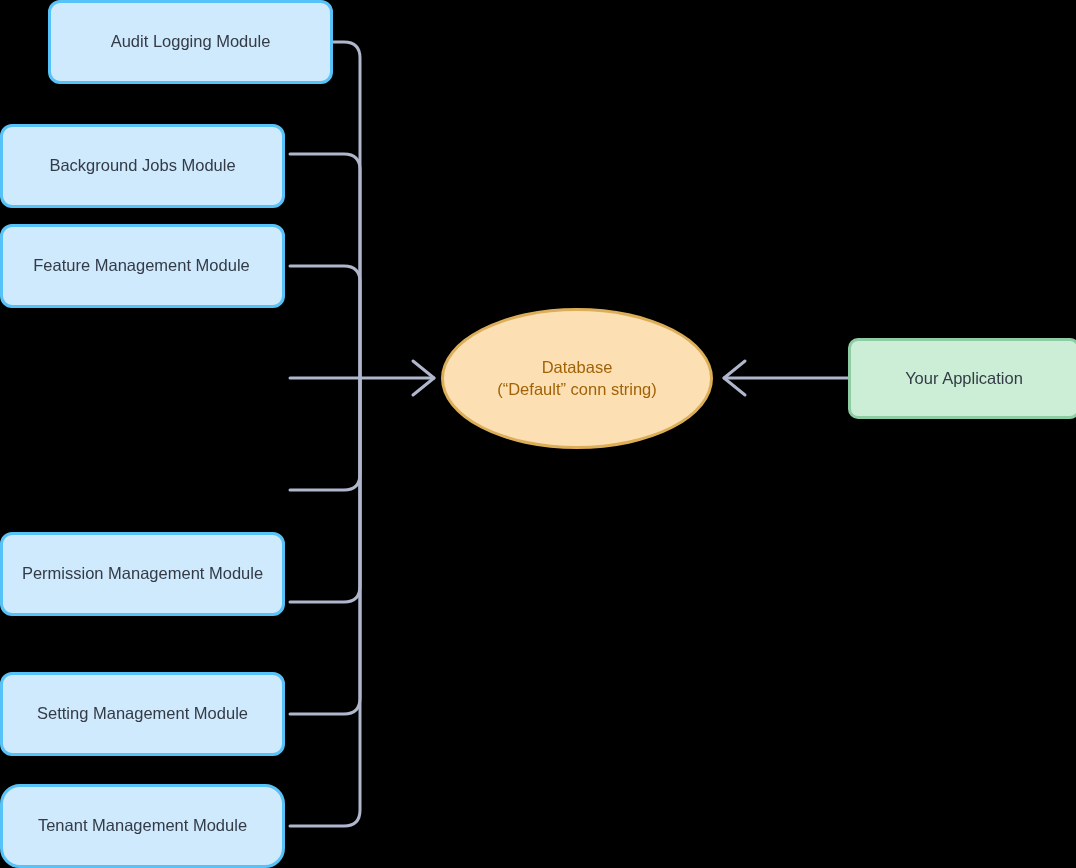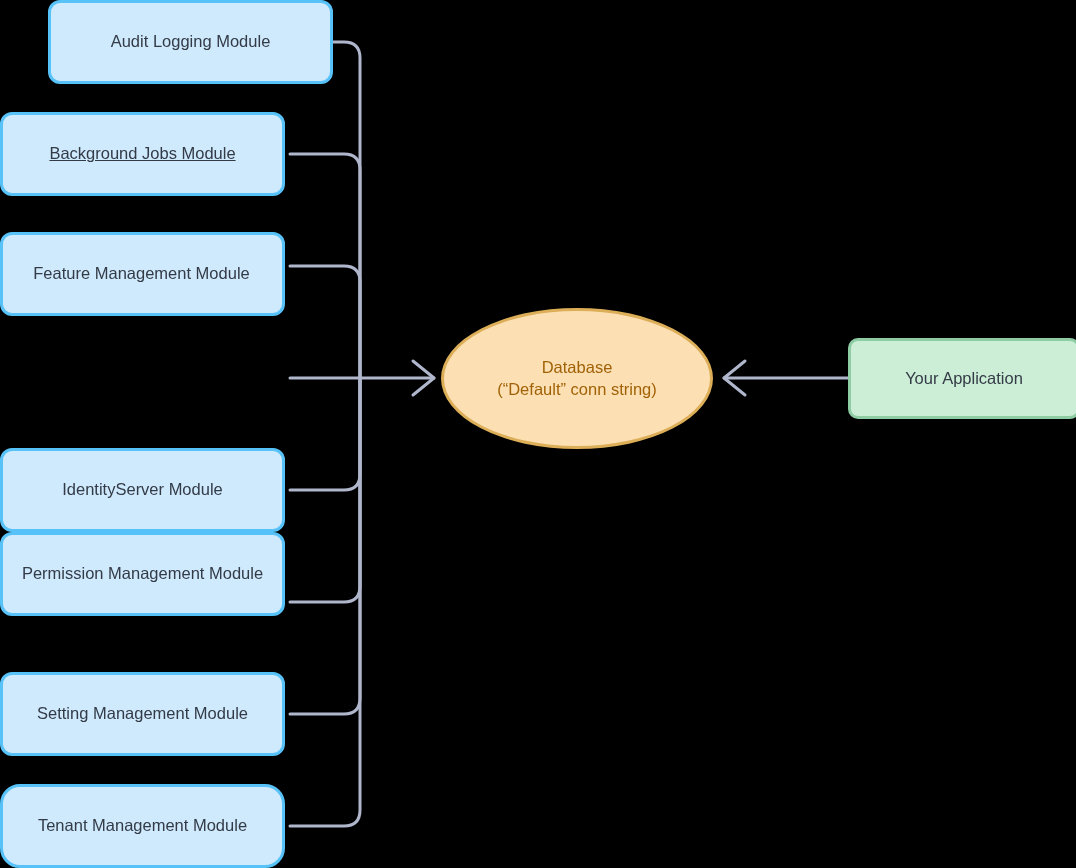--- a/index.html
+++ b/index.html
@@ -111,32 +111,29 @@
 
       <path d="M848,378 L724,378"></path>
       <path d="M745,361 L724,378 L745,395"></path>
     </g>
   </svg>
 
   <div class="node module-node" style="top:0px;margin-left:48px;">
     <span class="module-label">Audit Logging Module</span>
   </div>
 
-  <div class="node module-node" style="top:112px;text-decoration:underline;">
+  <div class="node module-node" style="top:124px;">
     <span class="module-label">Background Jobs Module</span>
   </div>
 
-  <div class="node module-node" style="top:232px;padding-left:12px;">
+  <div class="node module-node" style="top:224px;padding-left:12px;">
     <span class="module-label">Feature Management Module</span>
   </div>
 
 
-  <div class="node module-node" style="top:448px;">
-    <span class="module-label">IdentityServer Module</span>
-  </div>
 
   <div class="node module-node" style="top:532px;">
     <span class="module-label">Permission Management Module</span>
   </div>
 
   <div class="node module-node" style="top:672px;">
     <span class="module-label">Setting Management Module</span>
   </div>
 
   <div class="node module-node" style="top:784px;border-radius:20px;">

